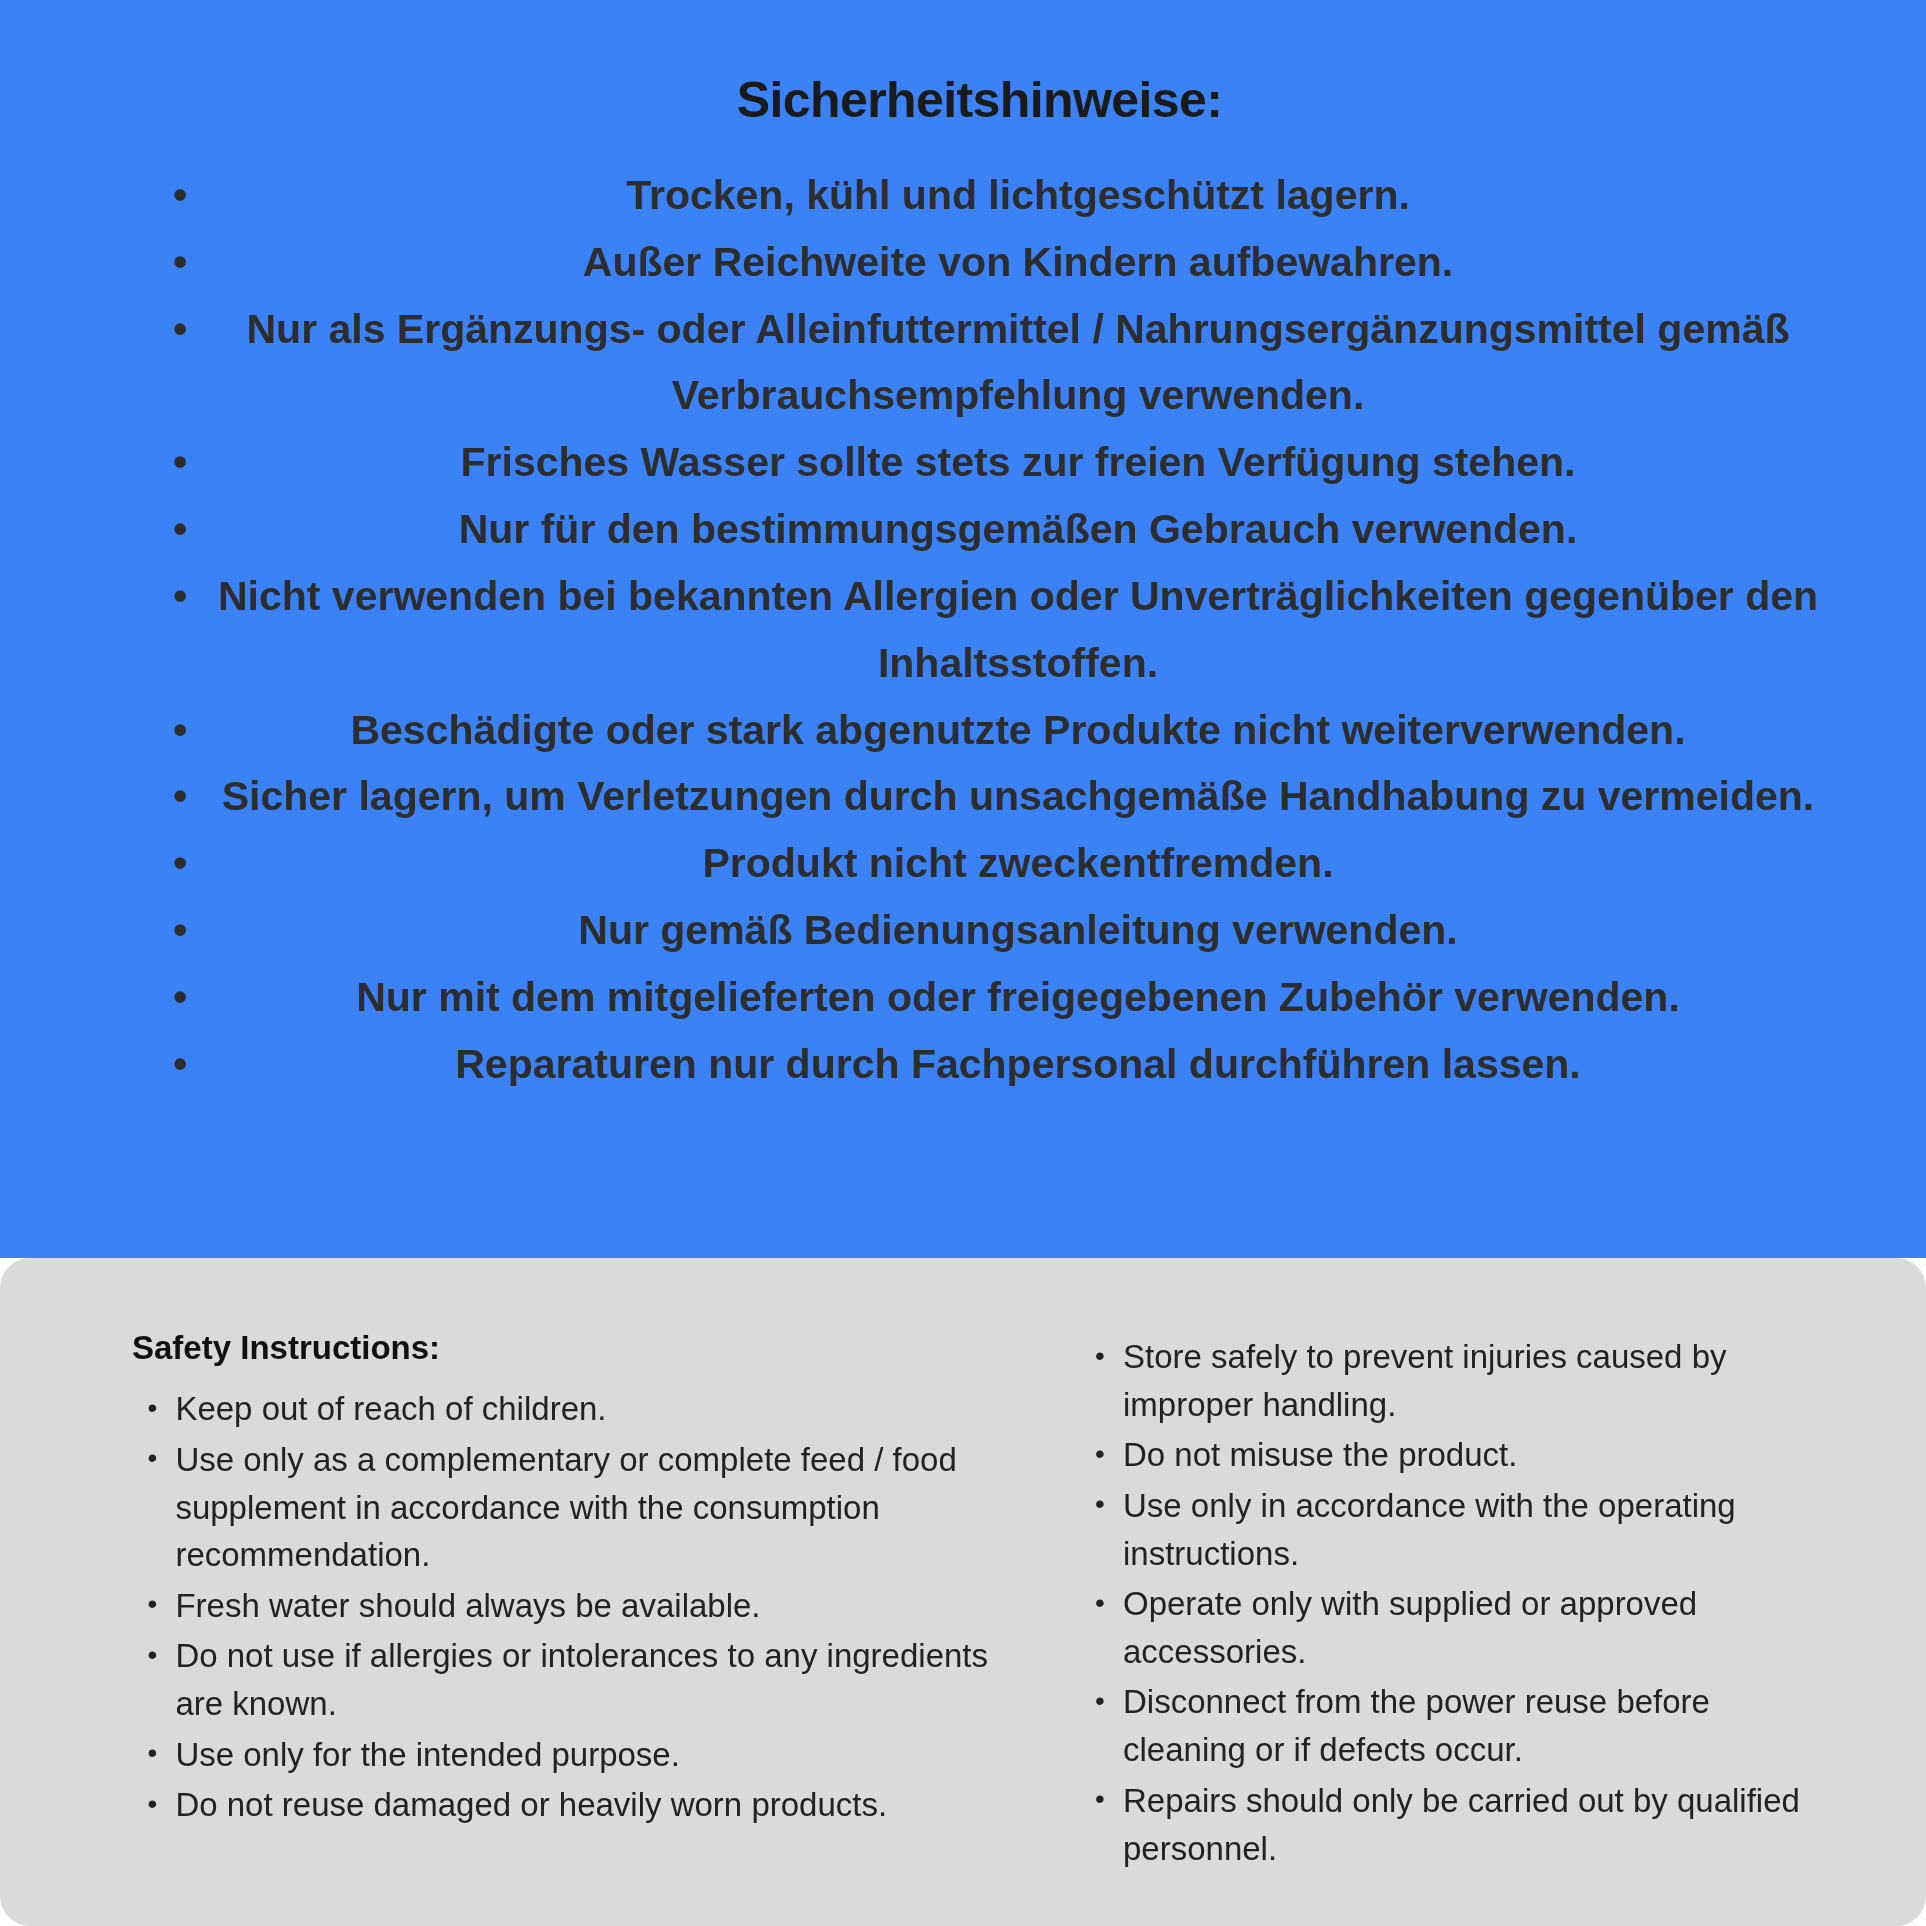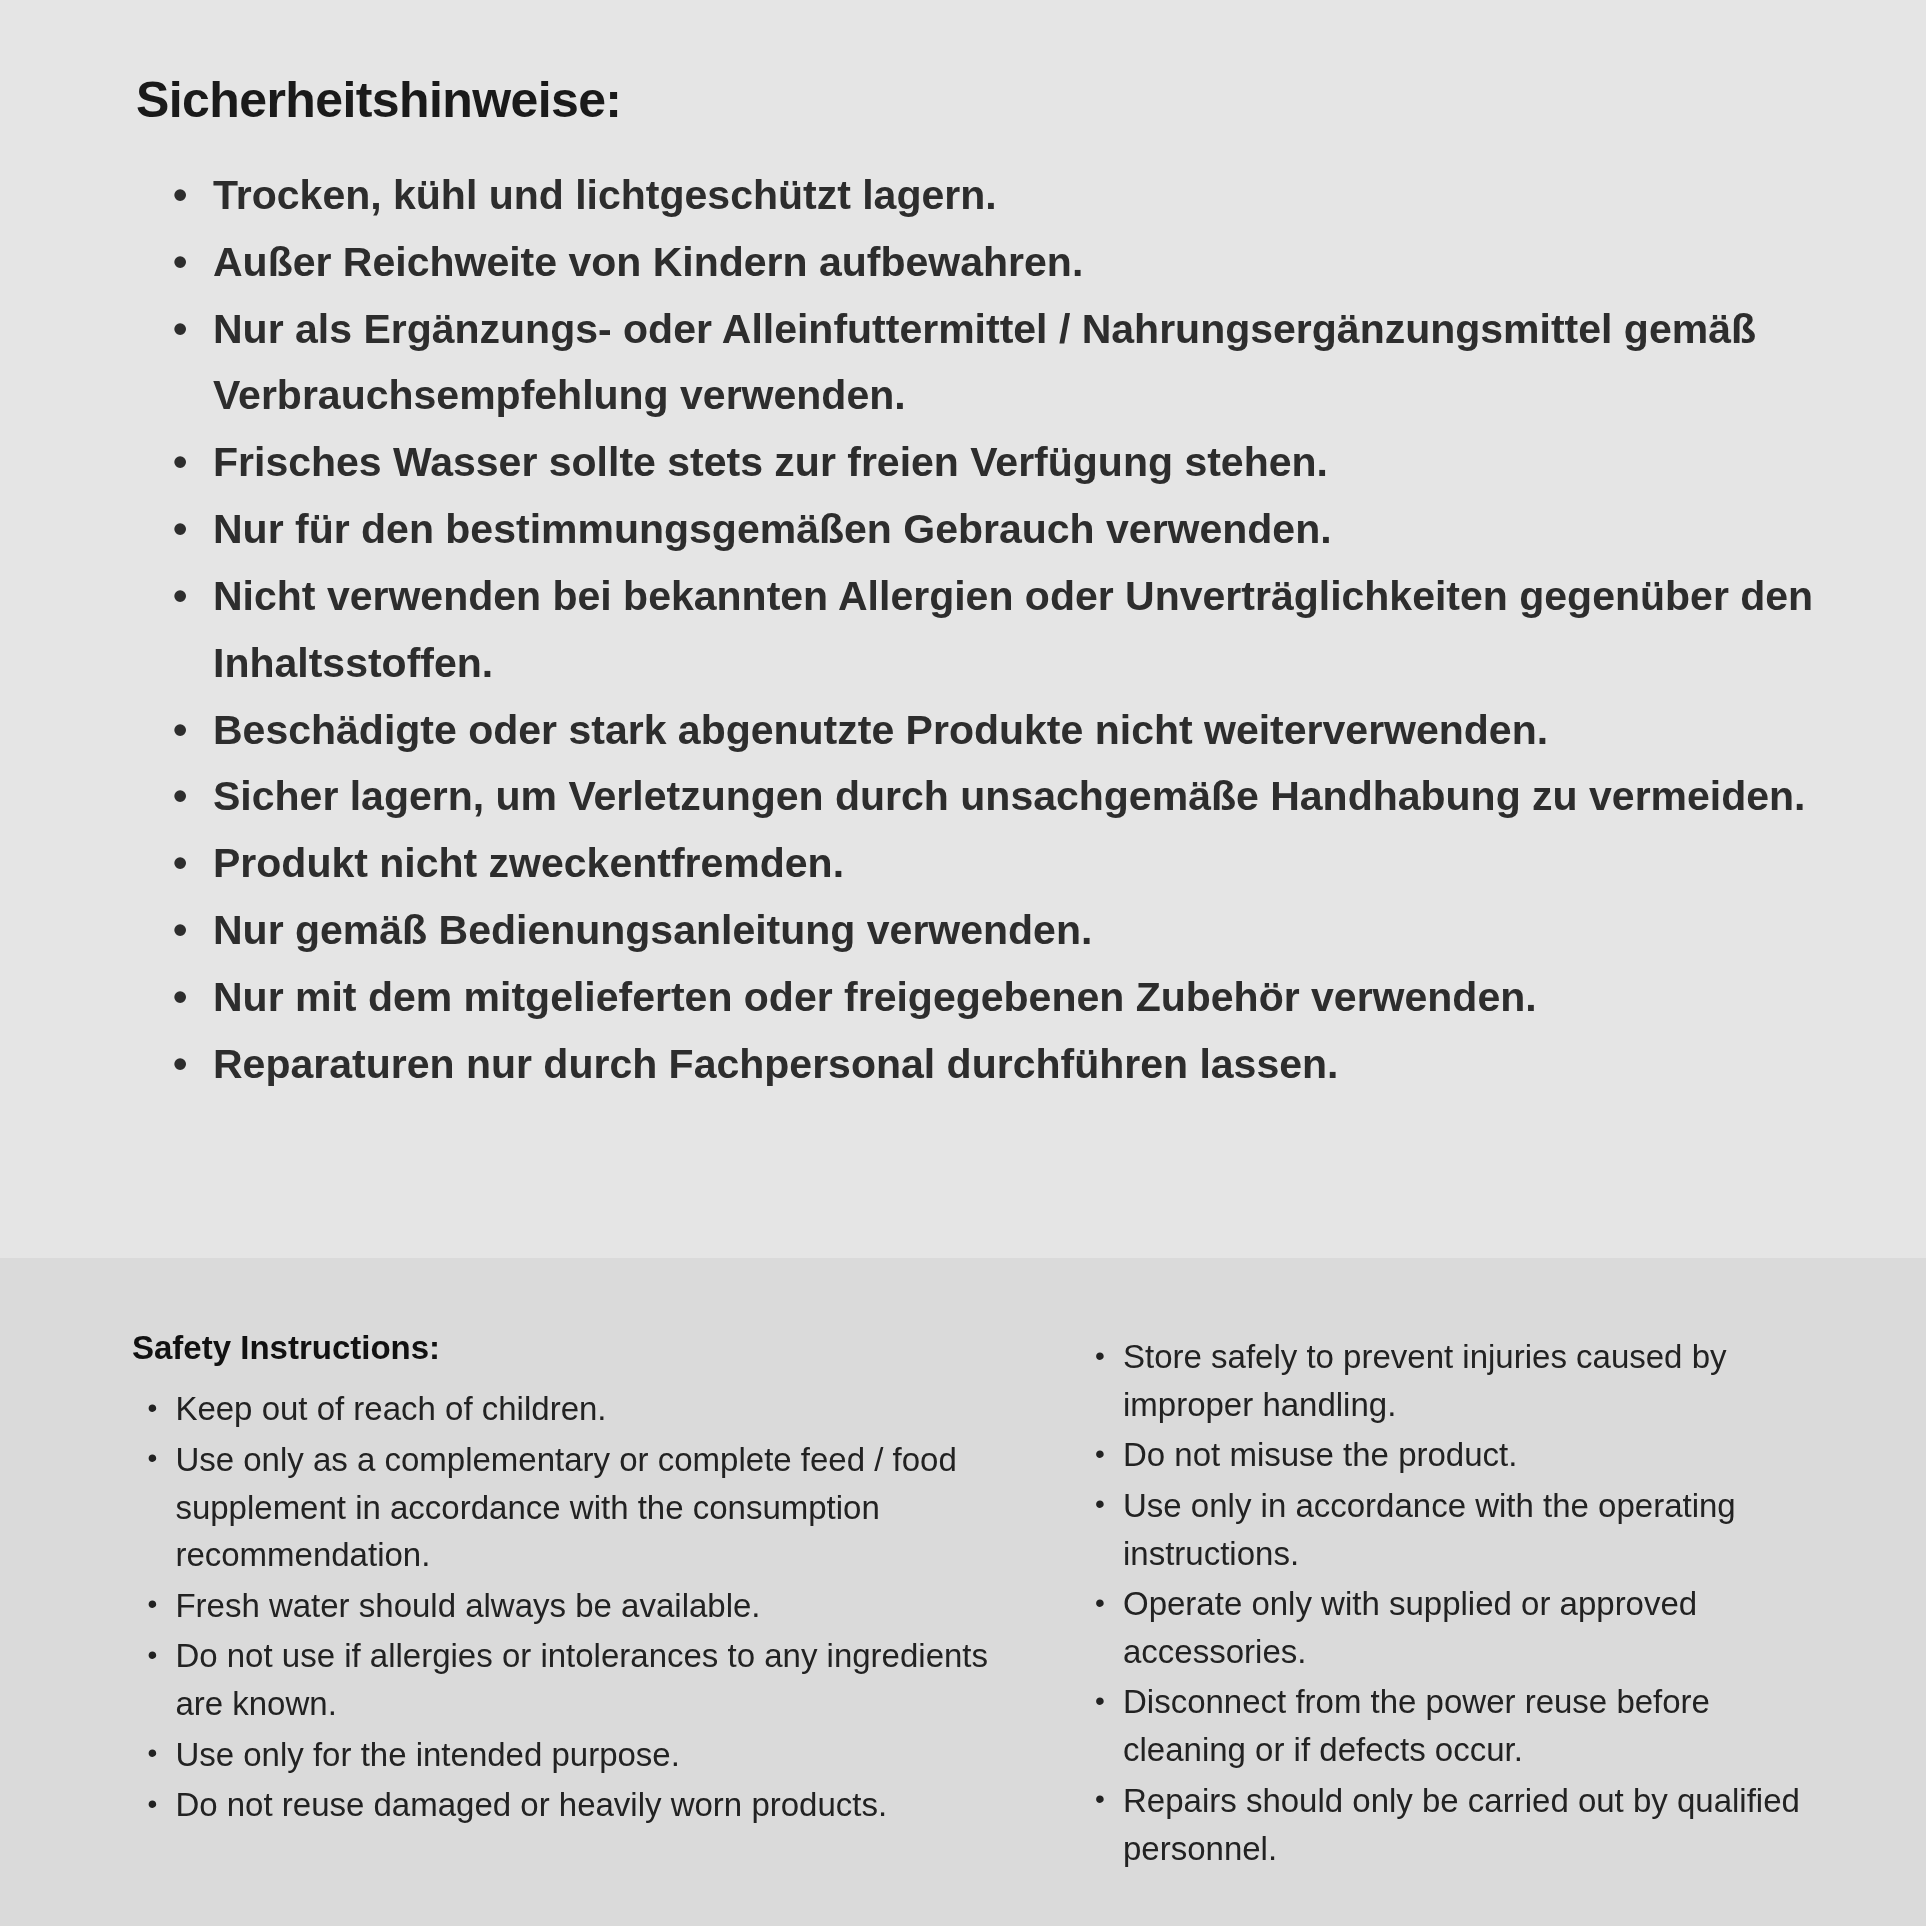--- a/index.html
+++ b/index.html
@@ -15,21 +15,22 @@
     flex-direction: column;
     overflow: hidden;
     background: #ffffff;
   }
 
   
   .german-section {
     box-sizing: border-box;
     height: 1313px;
     padding: 71px 103px 0 136px;
-    background: #e5e5e5;
+    background: #3b82f6;
+    text-align: center;
   }
   .german-heading {
     margin: 0 0 33px 0;
     font-size: 50px;
     font-weight: 700;
     color: #1a1a1a;
     letter-spacing: -0.6px;
   }
   .german-list {
     list-style: none;
@@ -53,20 +54,21 @@
   }
 
   
   .english-section {
     box-sizing: border-box;
     flex: 1;
     background: #dadada;
     padding: 71px 114px 51px 132px;
     display: flex;
     gap: 71px;
+    border-radius: 30px;
   }
   .english-col {
     box-sizing: border-box;
   }
   .english-col.left { flex: 0 0 892px; }
   .english-col.right { flex: 1; padding-top: 3.9px; }
   .english-heading {
     margin: 0 0 18px 0;
     font-size: 33px;
     font-weight: 700;

